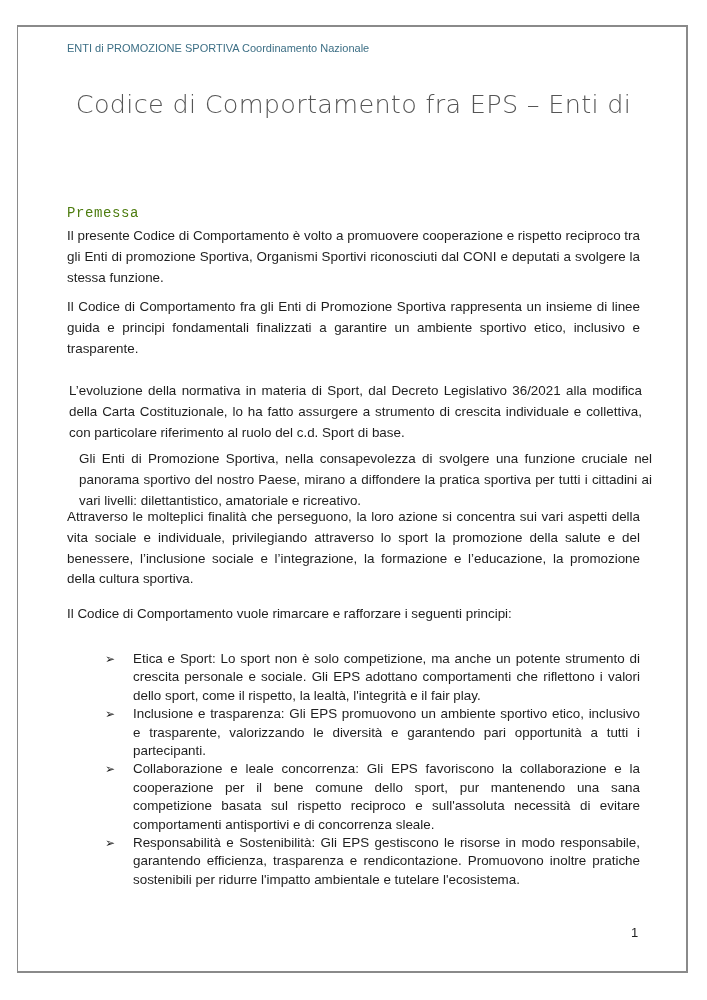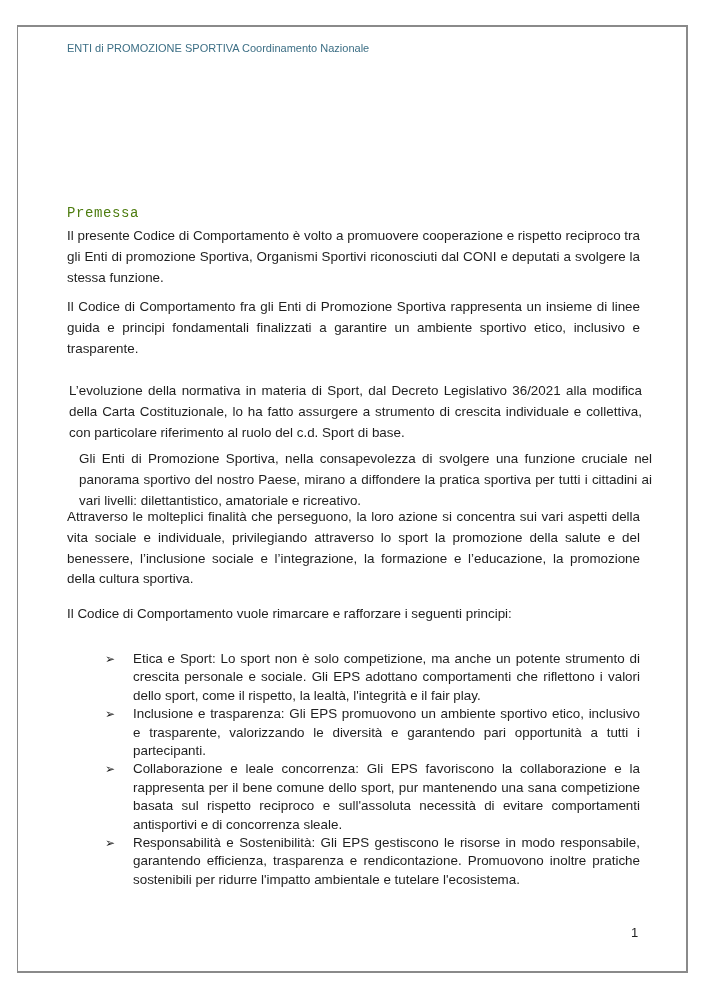--- a/index.html
+++ b/index.html
@@ -22,20 +22,21 @@
   .pagenum { position: absolute; left: 631px; top: 925px; font-size: 13px; color: #1e1e1e; }
 </style>
 </head>
 <body>
 
 <div class="frame"></div>
 
 <div class="header">ENTI di PROMOZIONE SPORTIVA Coordinamento Nazionale</div>
 
 <div class="title">
+  <div>Codice di Comportamento fra EPS – Enti di</div>
 </div>
 
 <div class="section">Premessa</div>
 
 <p class="para" style="top:226px;margin:0;">Il presente Codice di Comportamento è volto a promuovere cooperazione e rispetto reciproco tra gli Enti di promozione Sportiva, Organismi Sportivi riconosciuti dal CONI e deputati a svolgere la stessa funzione.</p>
 <p class="para" style="top:297px;margin:0;">Il Codice di Comportamento fra gli Enti di Promozione Sportiva rappresenta un insieme di linee guida e principi fondamentali finalizzati a garantire un ambiente sportivo etico, inclusivo e trasparente.</p>
 <p class="para" style="top:379px;margin:2px;">L’evoluzione della normativa in materia di Sport, dal Decreto Legislativo 36/2021 alla modifica della Carta Costituzionale, lo ha fatto assurgere a strumento di crescita individuale e collettiva, con particolare riferimento al ruolo del c.d. Sport di base.</p>
 <p class="para" style="top:437px;margin:12px;">Gli Enti di Promozione Sportiva, nella consapevolezza di svolgere una funzione cruciale nel panorama sportivo del nostro Paese, mirano a diffondere la pratica sportiva per tutti i cittadini ai vari livelli: dilettantistico, amatoriale e ricreativo.</p>
 <p class="para" style="top:507px;margin:0;">Attraverso le molteplici finalità che perseguono, la loro azione si concentra sui vari aspetti della vita sociale e individuale, privilegiando attraverso lo sport la promozione della salute e del benessere, l’inclusione sociale e l’integrazione, la formazione e l’educazione, la promozione della cultura sportiva.</p>
 <p class="para" style="top:604px;margin:0;">Il Codice di Comportamento vuole rimarcare e rafforzare i seguenti principi:</p>
@@ -44,21 +45,21 @@
   <li>
     <span class="bullet">➢</span>
     <span>Etica e Sport: Lo sport non è solo competizione, ma anche un potente strumento di crescita personale e sociale. Gli EPS adottano comportamenti che riflettono i valori dello sport, come il rispetto, la lealtà, l'integrità e il fair play.</span>
   </li>
   <li>
     <span class="bullet">➢</span>
     <span>Inclusione e trasparenza: Gli EPS promuovono un ambiente sportivo etico, inclusivo e trasparente, valorizzando le diversità e garantendo pari opportunità a tutti i partecipanti.</span>
   </li>
   <li>
     <span class="bullet">➢</span>
-    <span>Collaborazione e leale concorrenza: Gli EPS favoriscono la collaborazione e la rappresenta per il bene comune dello sport, pur mantenendo una sana competizione basata sul rispetto reciproco e sull'assoluta necessità di evitare comportamenti antisportivi e di concorrenza sleale.</span>
+    <span>Collaborazione e leale concorrenza: Gli EPS favoriscono la collaborazione e la cooperazione per il bene comune dello sport, pur mantenendo una sana competizione basata sul rispetto reciproco e sull'assoluta necessità di evitare comportamenti antisportivi e di concorrenza sleale.</span>
   </li>
   <li>
     <span class="bullet">➢</span>
     <span>Responsabilità e Sostenibilità: Gli EPS gestiscono le risorse in modo responsabile, garantendo efficienza, trasparenza e rendicontazione. Promuovono inoltre pratiche sostenibili per ridurre l'impatto ambientale e tutelare l'ecosistema.</span>
   </li>
 </ul>
 
 <div class="pagenum">1</div>
 
 </body></html>

